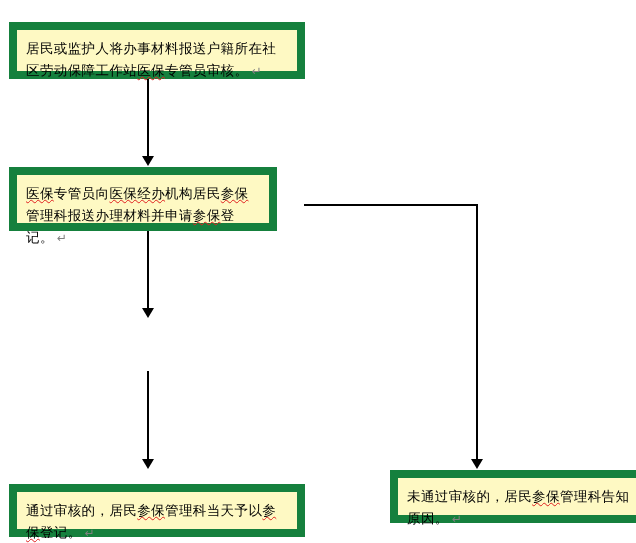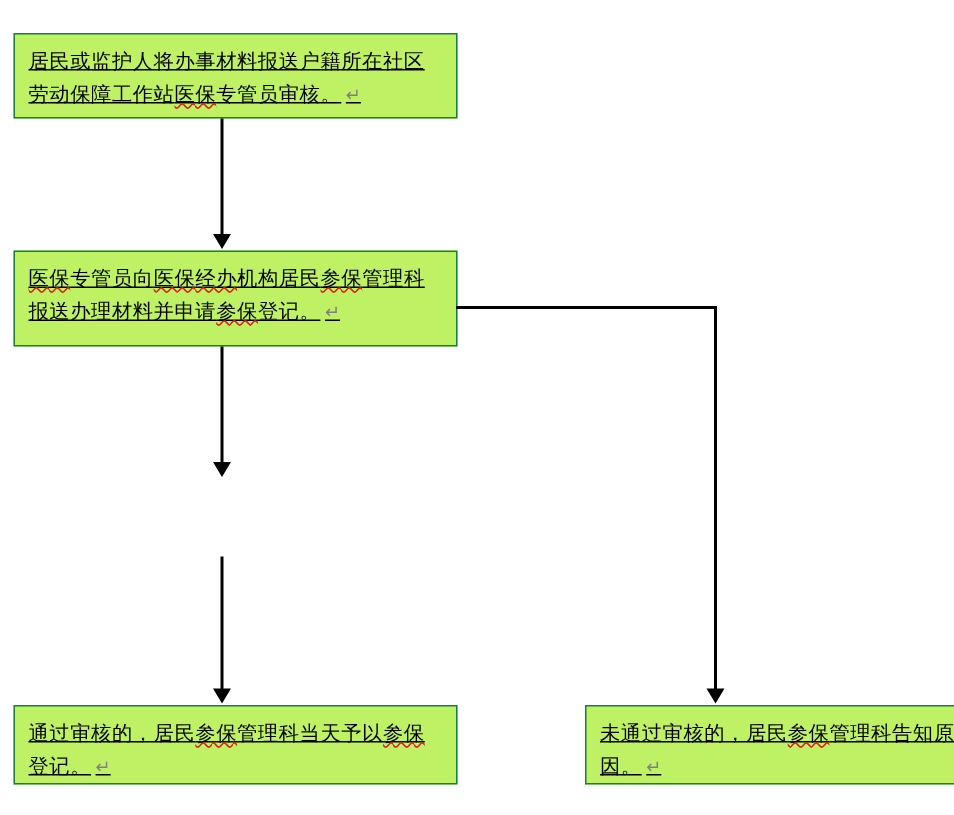--- a/index.html
+++ b/index.html
@@ -14,24 +14,23 @@
   #canvas {
     position: relative;
     width: 636px;
     height: 543px;
     background: #ffffff;
     overflow: hidden;
   }
   .node {
     position: absolute;
     box-sizing: border-box;
-    border: 1px solid #15803d;
-    background: #bef264;
+    border: 8px solid #15803d;
+    background: #fef9c3;
     padding: 7px 9px 0 9px;
-    text-decoration: underline;
   }
   .node-text {
     font-size: 13.5px;
     line-height: 22px;
     color: #000000;
     letter-spacing: 0.4px;
     white-space: normal;
     word-break: break-all;
   }
   .pilcrow {
@@ -69,26 +68,26 @@
 </style>
 </head>
 <body>
 
 <div id="canvas">
 
   <div class="node" id="n1" style="left:9px; top:22px; width:296px; height:57px;">
     <div class="node-text"><span>居民或监护人将办事材料报送户籍所在社区劳动保障工作站<span class="sp">医保</span>专管员审核。</span><span class="pilcrow">↵</span></div>
   </div>
 
-  <div class="node" id="n2" style="left:9px; top:167px; width:296px; height:64px;">
+  <div class="node" id="n2" style="left:9px; top:167px; width:268px; height:64px;">
     <div class="node-text"><span><span class="sp">医保</span>专管员向<span class="sp">医保</span><span class="sp">经办</span>机构居民<span class="sp">参保</span>管理科报送办理材料并申请<span class="sp">参保</span>登记。</span><span class="pilcrow">↵</span></div>
   </div>
 
 
-  <div class="node" id="n4" style="left:9px; top:470px; width:296px; height:53px;">
+  <div class="node" id="n4" style="left:9px; top:484px; width:296px; height:53px;">
     <div class="node-text"><span>通过审核的，居民<span class="sp">参保</span>管理科当天予以<span class="sp">参保</span>登记。</span><span class="pilcrow">↵</span></div>
   </div>
 
   <div class="node" id="n5" style="left:356px; top:470px; width:264px; height:53px;margin-left:34px;">
     <div class="node-text"><span>未通过审核的，居民<span class="sp">参保</span>管理科告知原因。</span><span class="pilcrow">↵</span></div>
   </div>
 
   <div class="conn-v" style="left:147px; top:79px; height:78px;"></div>
   <div class="arrowhead-down" style="left:142px; top:156px;"></div>
 

